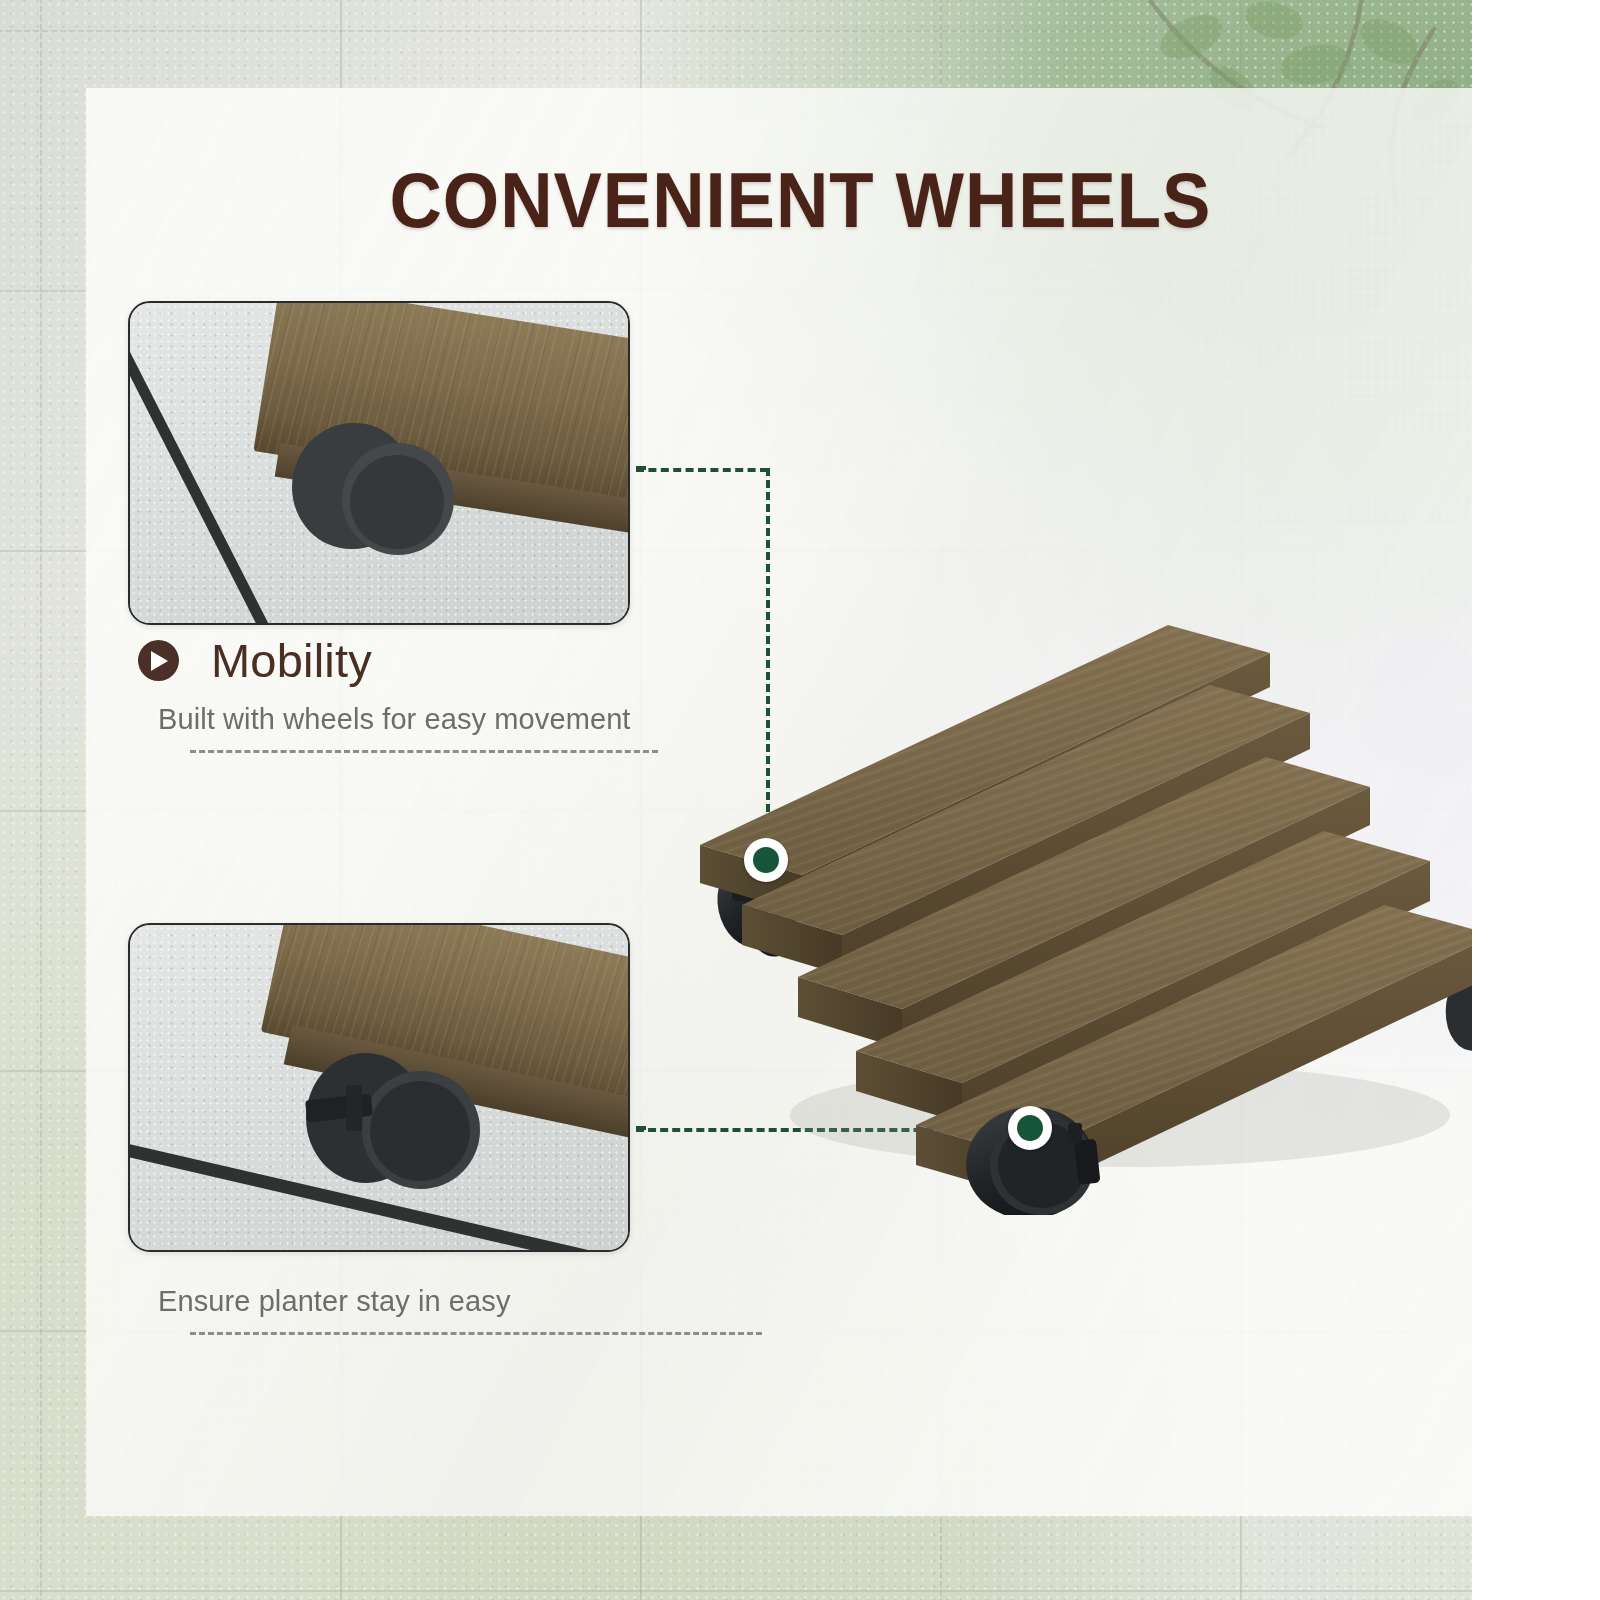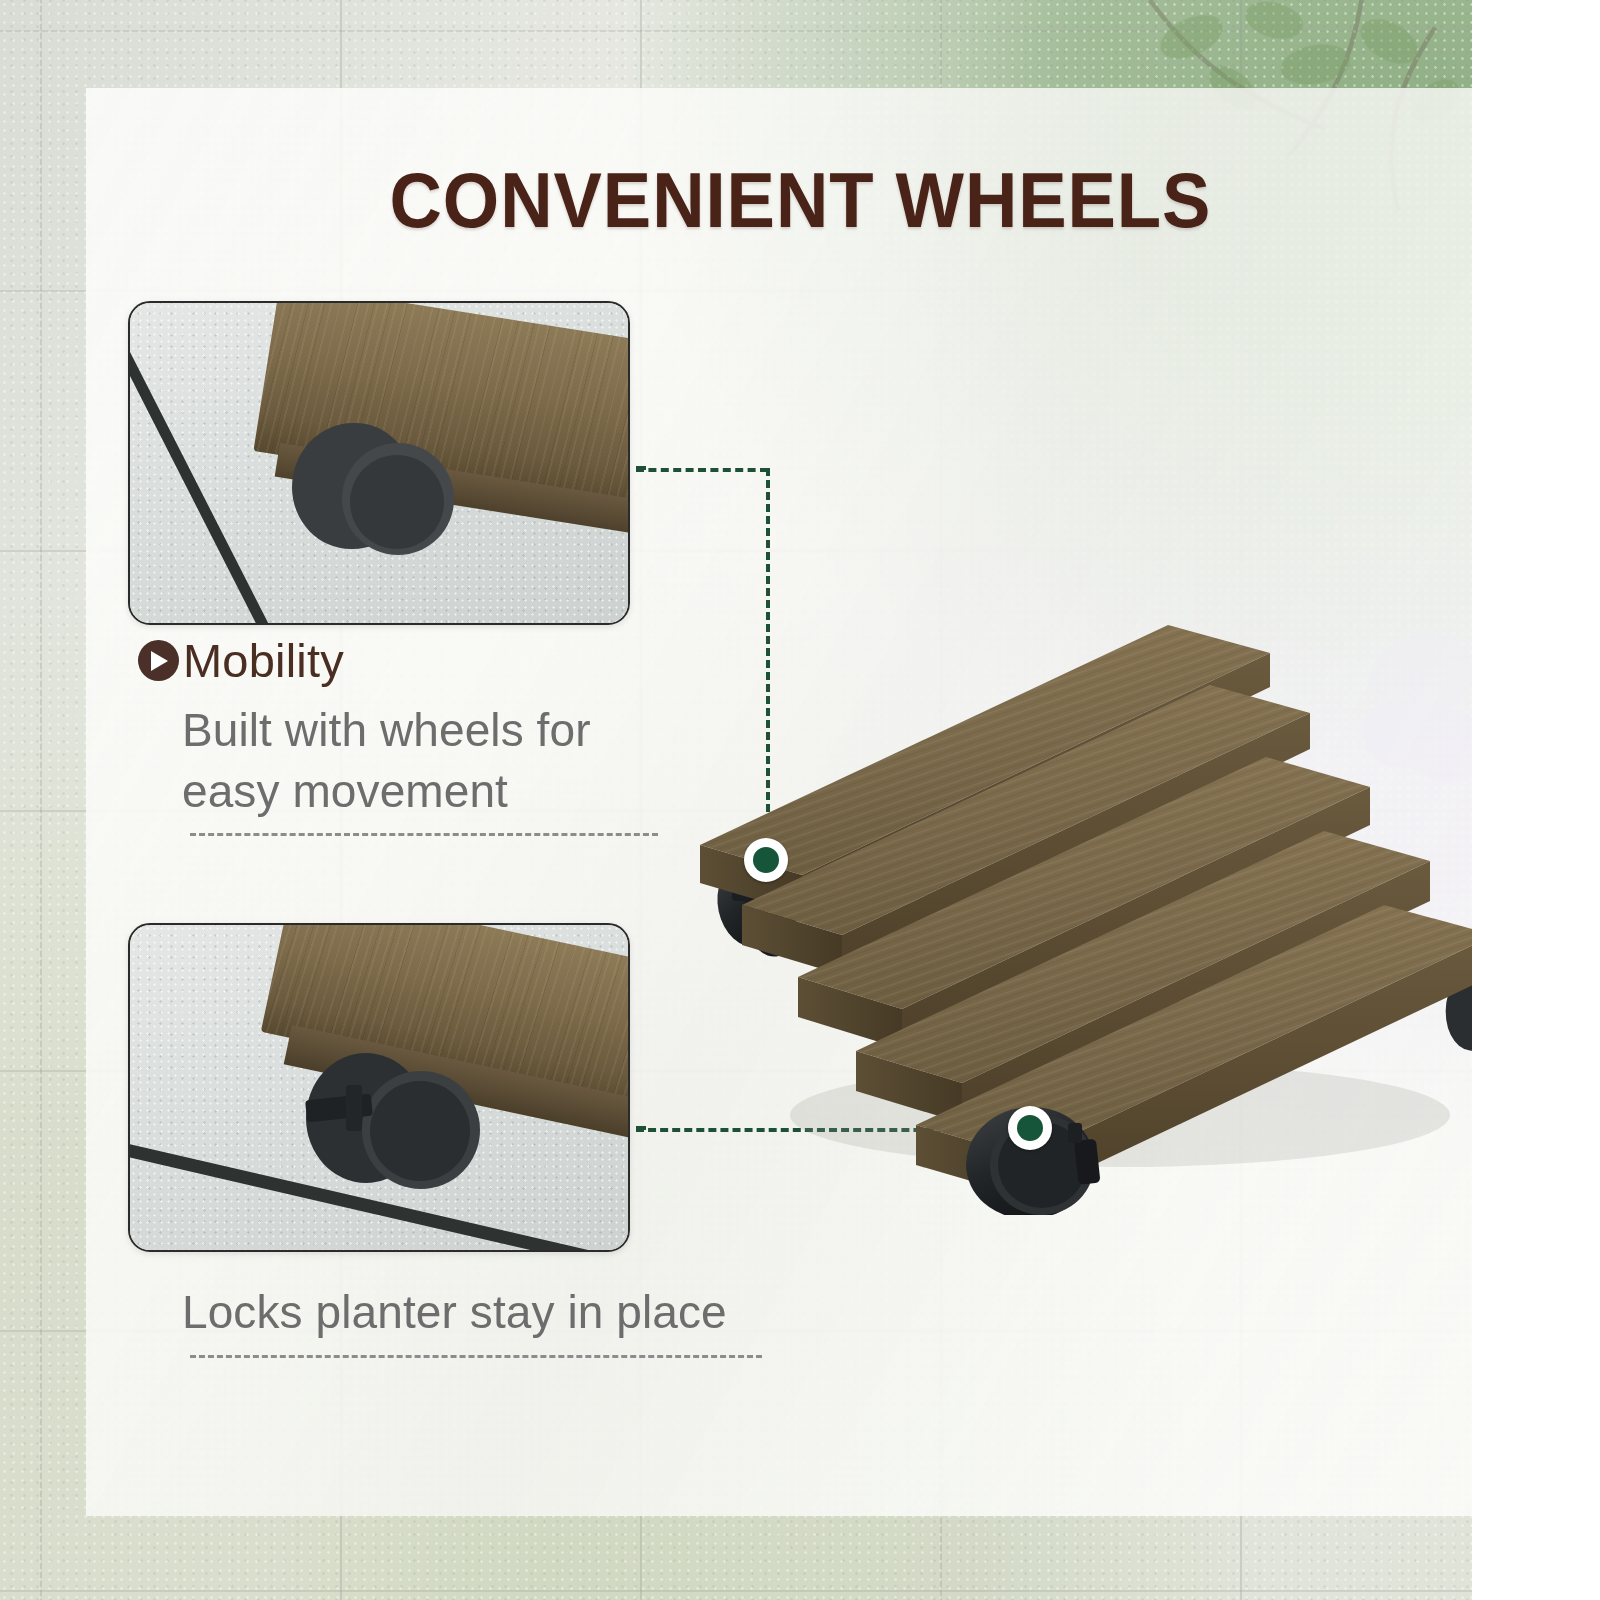--- a/index.html
+++ b/index.html
@@ -145,21 +145,21 @@
   }
 
   
   .feature { position: absolute; }
   #feature-mobility { left: 138px; top: 636px; width: 530px; }
   #feature-locks    { left: 138px; top: 1268px; width: 640px; }
 
   .feat-head {
     display: flex;
     align-items: center;
-    gap: 4px;
+    gap: 32px;
   }
   .bullet-icon {
     width: 41px;
     height: 41px;
     border-radius: 50%;
     background: #4a3028;
     display: inline-flex;
     align-items: center;
     justify-content: center;
     flex: 0 0 auto;
@@ -168,22 +168,22 @@
   .feat-title {
     font-size: 47px;
     font-weight: 400;
     color: #4a2e22;
     line-height: 1.06;
     letter-spacing: .2px;
     font-family: "Liberation Sans", sans-serif;
   }
   .feat-body {
     margin-top: 14px;
-    margin-left: 44px;
-    font-size: 46px;
+    margin-left: 20px;
+    font-size: 29px;
     font-weight: 300;
     line-height: 1.32;
     color: #6d6d6d;
     letter-spacing: .1px;
   }
   .divider {
     margin-top: 12px;
     margin-left: 52px;
     height: 0;
     border-top: 3px dashed #8c8c8c;
@@ -310,21 +310,21 @@
                 background:linear-gradient(180deg,#6a5940,#4b3f2a);"></div>
 
     <div class="caster-body" style="left:176px; top:128px; width:120px; height:130px; background:#2d3033; border-radius:50%;"></div>
     <div class="caster-body" style="left:232px; top:146px; width:118px; height:118px; background:#3c3f42;"></div>
     <div class="caster-body" style="left:240px; top:156px; width:100px; height:100px; background:#2b2e31;"></div>
     <div style="position:absolute; left:176px; top:172px; width:66px; height:22px; background:#1f2225; border-radius:4px; transform:rotate(-6deg);"></div>
     <div style="position:absolute; left:216px; top:160px; width:16px; height:46px; background:#232629; border-radius:3px;"></div>
   </div>
 
   <div class="feature" id="feature-locks">
-    <div class="feat-body">Locks planter stay in place</div>
+    <div class="feat-body">Ensure planter stay in easy</div>
     <div class="divider"></div>
   </div>
 
   <div class="conn conn-h" style="left:636px; top:468px; width:132px;"></div>
   <div class="conn conn-v" style="left:766px; top:468px; height:392px;"></div>
   <div class="conn-cap" style="left:636px; top:466px;"></div>
 
   <div class="conn conn-h" style="left:636px; top:1128px; width:394px;"></div>
   <div class="conn-cap" style="left:636px; top:1126px;"></div>
 

